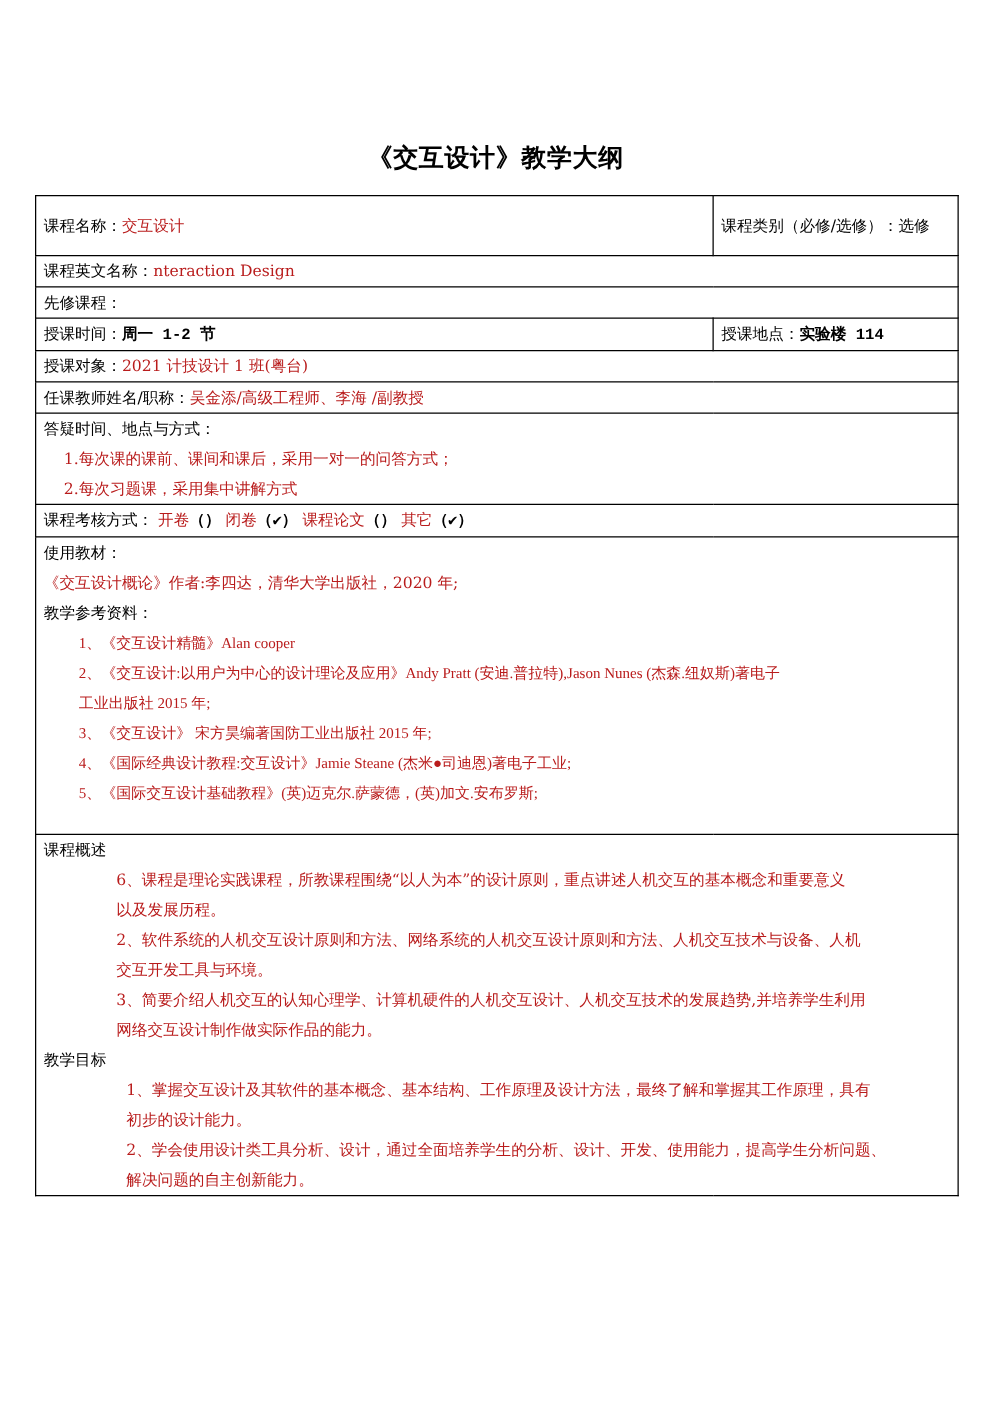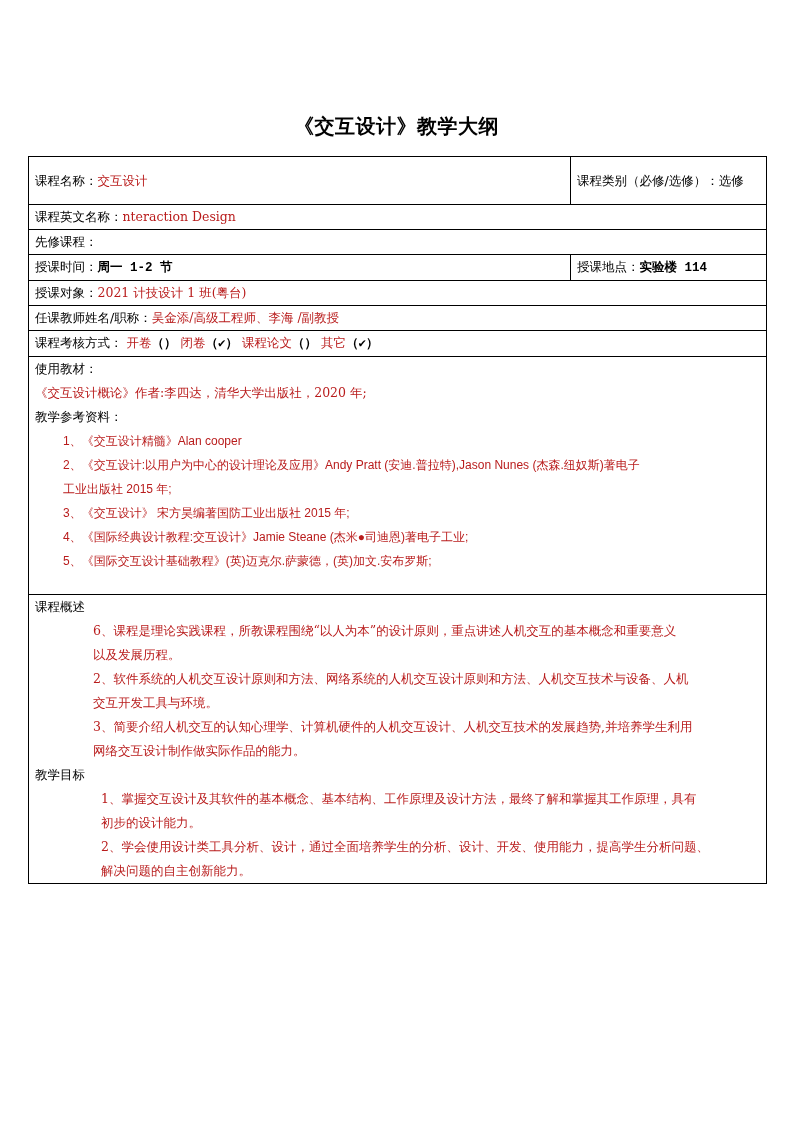--- a/index.html
+++ b/index.html
@@ -5,21 +5,21 @@
   html, body { margin:0; padding:0; background:#ffffff; }
   body { width:793px; height:1122px; position:relative; overflow:hidden;
          font-family:"DejaVu Serif","Liberation Serif",serif; color:#000; }
   .title { position:absolute; left:0; width:793px; top:113px; text-align:center;
            font-family:"DejaVu Sans","Liberation Sans",sans-serif; font-weight:bold; font-size:20px; letter-spacing:0.5px; }
   table.syl { position:absolute; left:28px; top:156px; width:738px; border-collapse:collapse; table-layout:fixed; }
   table.syl td { border:1.3px solid #000; padding:0 6px; vertical-align:middle; font-size:12.5px; line-height:24px; }
   .lbl { font-family:"DejaVu Sans","Liberation Sans",sans-serif; font-weight:normal; font-size:12.5px; }
   .val { font-family:"DejaVu Serif","Liberation Serif",serif; font-weight:normal; color:#b91c1c; }
   .valb { font-family:Liberation Mono, monospace; font-weight:bold; }
-  .mono { font-family:Liberation Sans, sans-serif; font-size:12px; }
+  .mono { font-family:Liberation Serif, serif; font-size:12px; }
   .line { display:block; height:24px; line-height:24px; white-space:nowrap; }
   .ind1 { padding-left:16px; }
   .ind2 { padding-left:28px; }
   .ind3 { padding-left:58px; }
   .ind4 { padding-left:66px; }
   .wrap { white-space:normal; line-height:24px; }
 </style>
 </head>
 <body>
 
@@ -69,20 +69,27 @@
     </td>
   </tr>
 
 
   <tr style="height:25px">
     <td colspan="2">
       <span class="lbl">任课教师姓名/职称：</span><span class="val">吴金添/高级工程师、李海 /副教授</span>
     </td>
   </tr>
 
+  <tr style="height:72px">
+    <td colspan="2" style="vertical-align:top;">
+      <span class="line lbl">答疑时间、地点与方式：</span>
+      <span class="line val ind1">1.每次课的课前、课间和课后，采用一对一的问答方式；</span>
+      <span class="line val ind1">2.每次习题课，采用集中讲解方式</span>
+    </td>
+  </tr>
 
   <tr style="height:25px">
     <td colspan="2">
       <span class="lbl">课程考核方式：</span>
       <span class="val">开卷</span><span class="valb">（）</span>
       <span class="val">闭卷</span><span class="valb">（✔）</span>
       <span class="val">课程论文</span><span class="valb">（）</span>
       <span class="val">其它</span><span class="valb">（✔）</span>
     </td>
   </tr>

